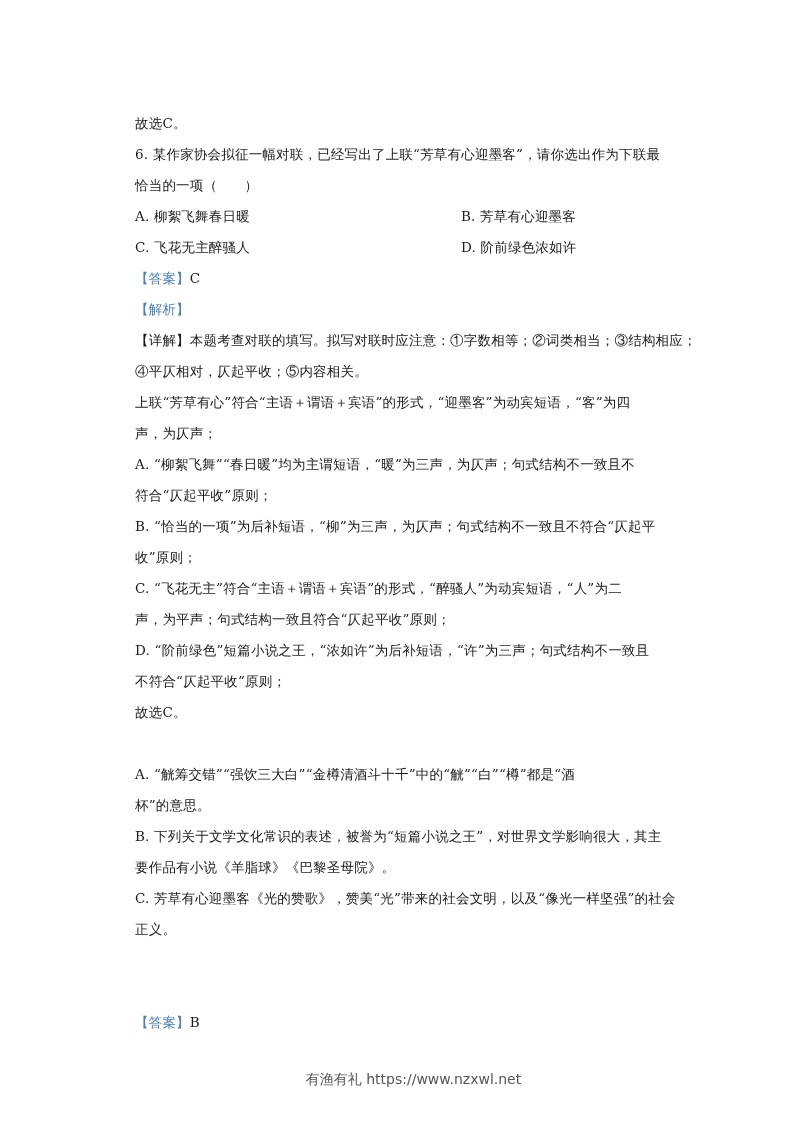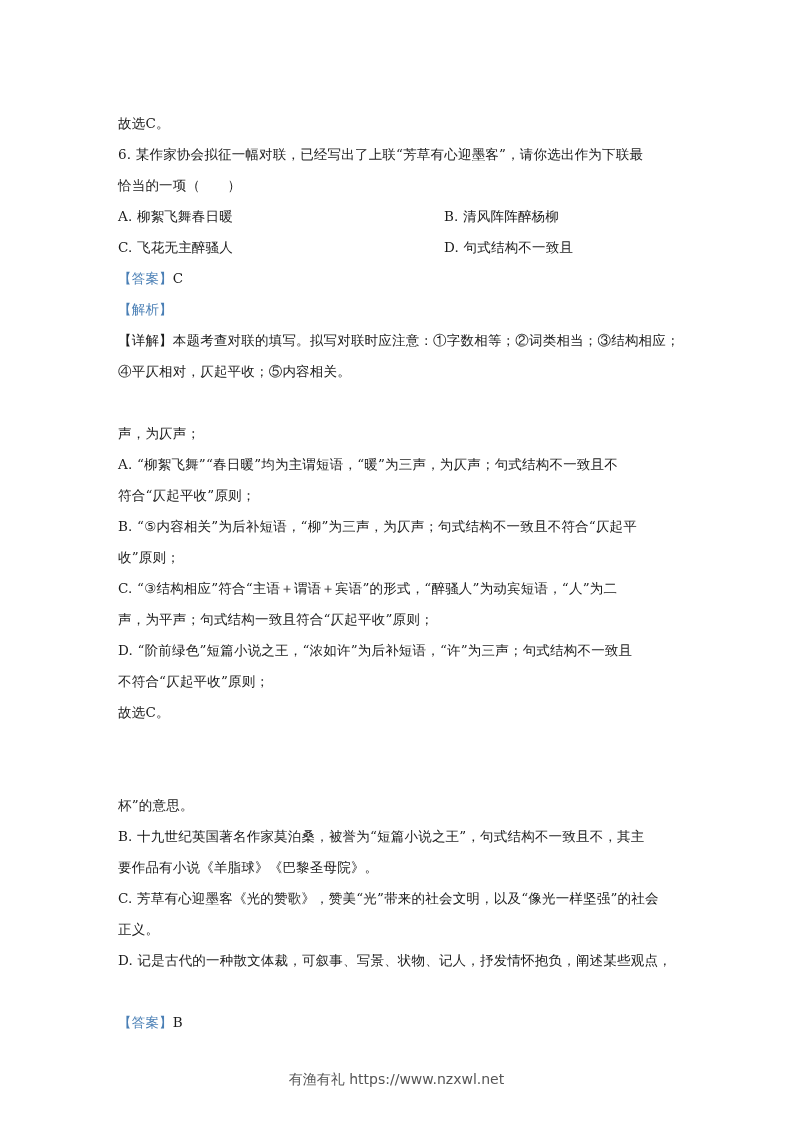--- a/index.html
+++ b/index.html
@@ -10,21 +10,21 @@
     body {
       width: 793px;
       height: 1122px;
       position: relative;
       overflow: hidden;
       font-family: "DejaVu Serif", "Liberation Serif", serif;
       color: #1a1a1a;
     }
     .page {
       position: absolute;
-      left: 0;
+      left: 17px;
       top: 0;
       width: 761px;
       height: 1122px;
     }
     .line {
       position: absolute;
       left: 118px;
       font-size: 13.5px;
       line-height: 18px;
       white-space: nowrap;
@@ -52,52 +52,53 @@
 <body>
 
 <div class="page">
 
   <div class="line" style="top:114px">故选C。</div>
 
   <div class="line" style="top:145px">6. 某作家协会拟征一幅对联，已经写出了上联“芳草有心迎墨客”，请你选出作为下联最</div>
   <div class="line" style="top:176px">恰当的一项（　　）</div>
 
   <div class="line" style="top:207px">A. 柳絮飞舞春日暖</div>
-  <div class="line col2" style="top:207px">B. 清风阵阵醉杨柳</div>
+  <div class="line col2" style="top:207px">B. 芳草有心迎墨客</div>
   <div class="line" style="top:238px">C. 飞花无主醉骚人</div>
-  <div class="line col2" style="top:238px">D. 句式结构不一致且</div>
+  <div class="line col2" style="top:238px">D. 阶前绿色浓如许</div>
 
   <div class="line" style="top:269px">
     <span class="label-blue">【答案】</span><span>C</span>
   </div>
 
   <div class="line" style="top:300px">
     <span class="label-blue">【解析】</span>
   </div>
 
   <div class="line" style="top:362px">④平仄相对，仄起平收；⑤内容相关。</div>
   <div class="line" style="top:331px">
     <span>【详解】</span><span>本题考查对联的填写。拟写对联时应注意：①字数相等；②词类相当；③结构相应；</span>
   </div>
+  <div class="line" style="top:393px">上联“芳草有心”符合“主语＋谓语＋宾语”的形式，“迎墨客”为动宾短语，“客”为四</div>
   <div class="line" style="top:424px">声，为仄声；</div>
   <div class="line" style="top:455px">A. “柳絮飞舞”“春日暖”均为主谓短语，“暖”为三声，为仄声；句式结构不一致且不</div>
   <div class="line" style="top:486px">符合“仄起平收”原则；</div>
-  <div class="line" style="top:517px">B. “⑤内容相关”为后补短语，“柳”为三声，为仄声；句式结构不一致且不符合“仄起平</div>
+  <div class="line" style="top:517px">B. “恰当的一项”为后补短语，“柳”为三声，为仄声；句式结构不一致且不符合“仄起平</div>
   <div class="line" style="top:548px">收”原则；</div>
-  <div class="line" style="top:579px">C. “③结构相应”符合“主语＋谓语＋宾语”的形式，“醉骚人”为动宾短语，“人”为二</div>
+  <div class="line" style="top:579px">C. “飞花无主”符合“主语＋谓语＋宾语”的形式，“醉骚人”为动宾短语，“人”为二</div>
   <div class="line" style="top:610px">声，为平声；句式结构一致且符合“仄起平收”原则；</div>
   <div class="line" style="top:641px">D. “阶前绿色”短篇小说之王，“浓如许”为后补短语，“许”为三声；句式结构不一致且</div>
   <div class="line" style="top:672px">不符合“仄起平收”原则；</div>
   <div class="line" style="top:703px">故选C。</div>
 
+  <div class="line" style="top:765px">A. “觥筹交错”“强饮三大白”“金樽清酒斗十千”中的“觥”“白”“樽”都是“酒</div>
   <div class="line" style="top:796px">杯”的意思。</div>
-  <div class="line" style="top:827px">B. 十九世纪英国著名作家莫泊桑，被誉为“短篇小说之王”，句式结构不一致且不，其主</div>
+  <div class="line" style="top:827px">B. 下列关于文学文化常识的表述，被誉为“短篇小说之王”，对世界文学影响很大，其主</div>
   <div class="line" style="top:858px">要作品有小说《羊脂球》《巴黎圣母院》。</div>
   <div class="line" style="top:889px">C. 芳草有心迎墨客《光的赞歌》，赞美“光”带来的社会文明，以及“像光一样坚强”的社会</div>
   <div class="line" style="top:920px">正义。</div>
-  <div class="line" style="top:951px">D. 记是古代的一种散文体裁，可叙事、写景、状物、记人，抒发情怀抱负，阐述某些观点，</div>
 
   <div class="line" style="top:1013px">
     <span class="label-blue">【答案】</span><span>B</span>
   </div>
 
   <div class="footer">有渔有礼 https://www.nzxwl.net</div>
 </div>
 
 </body></html>

